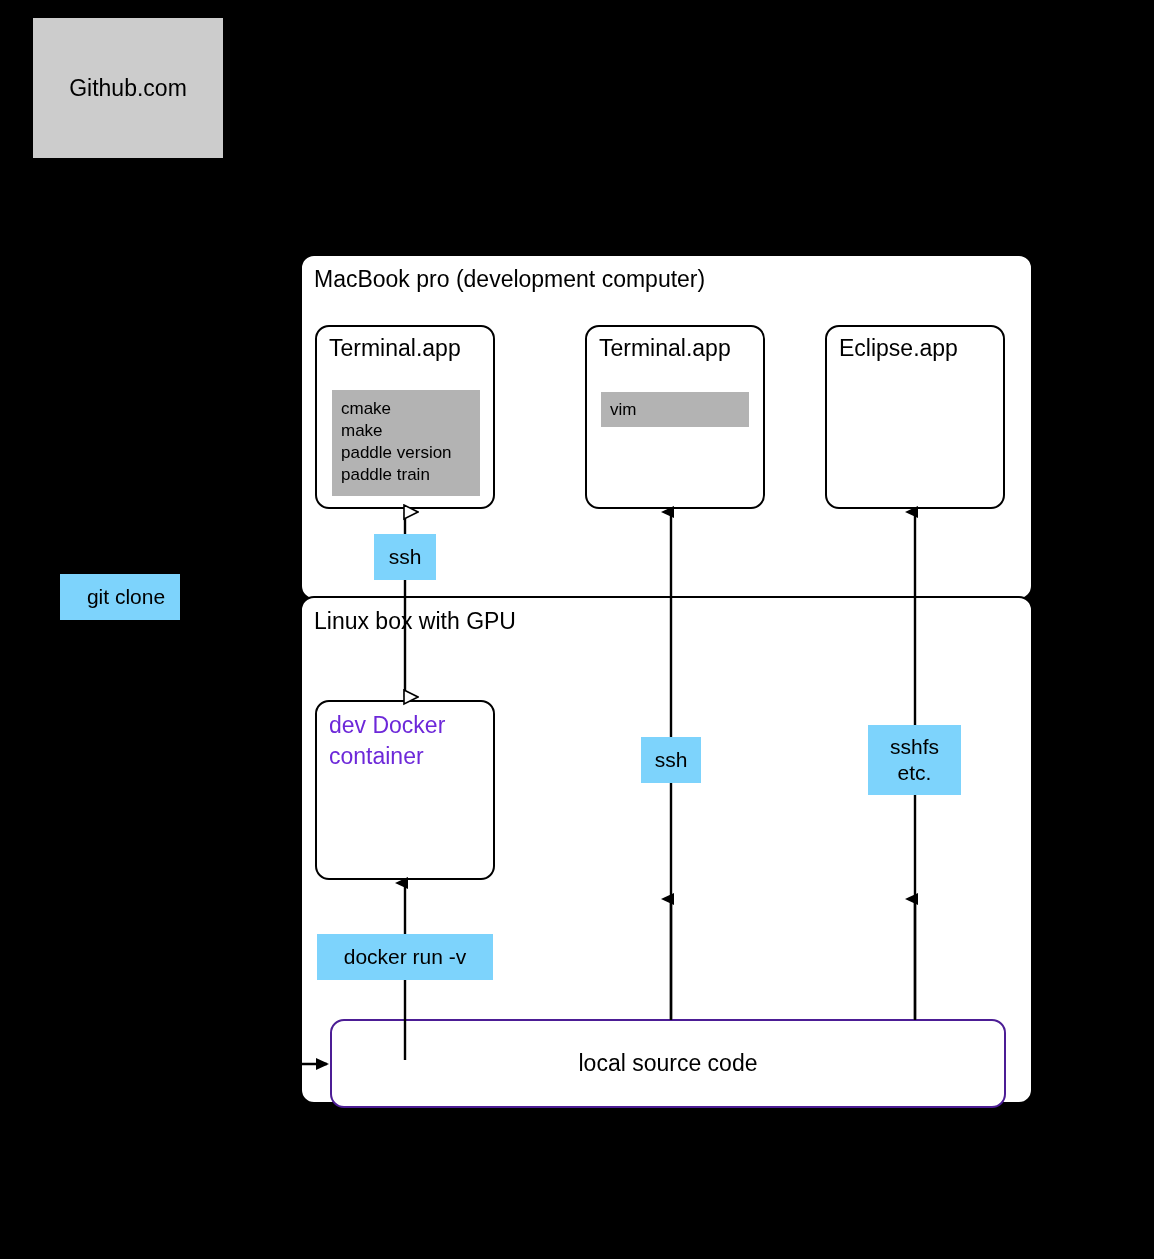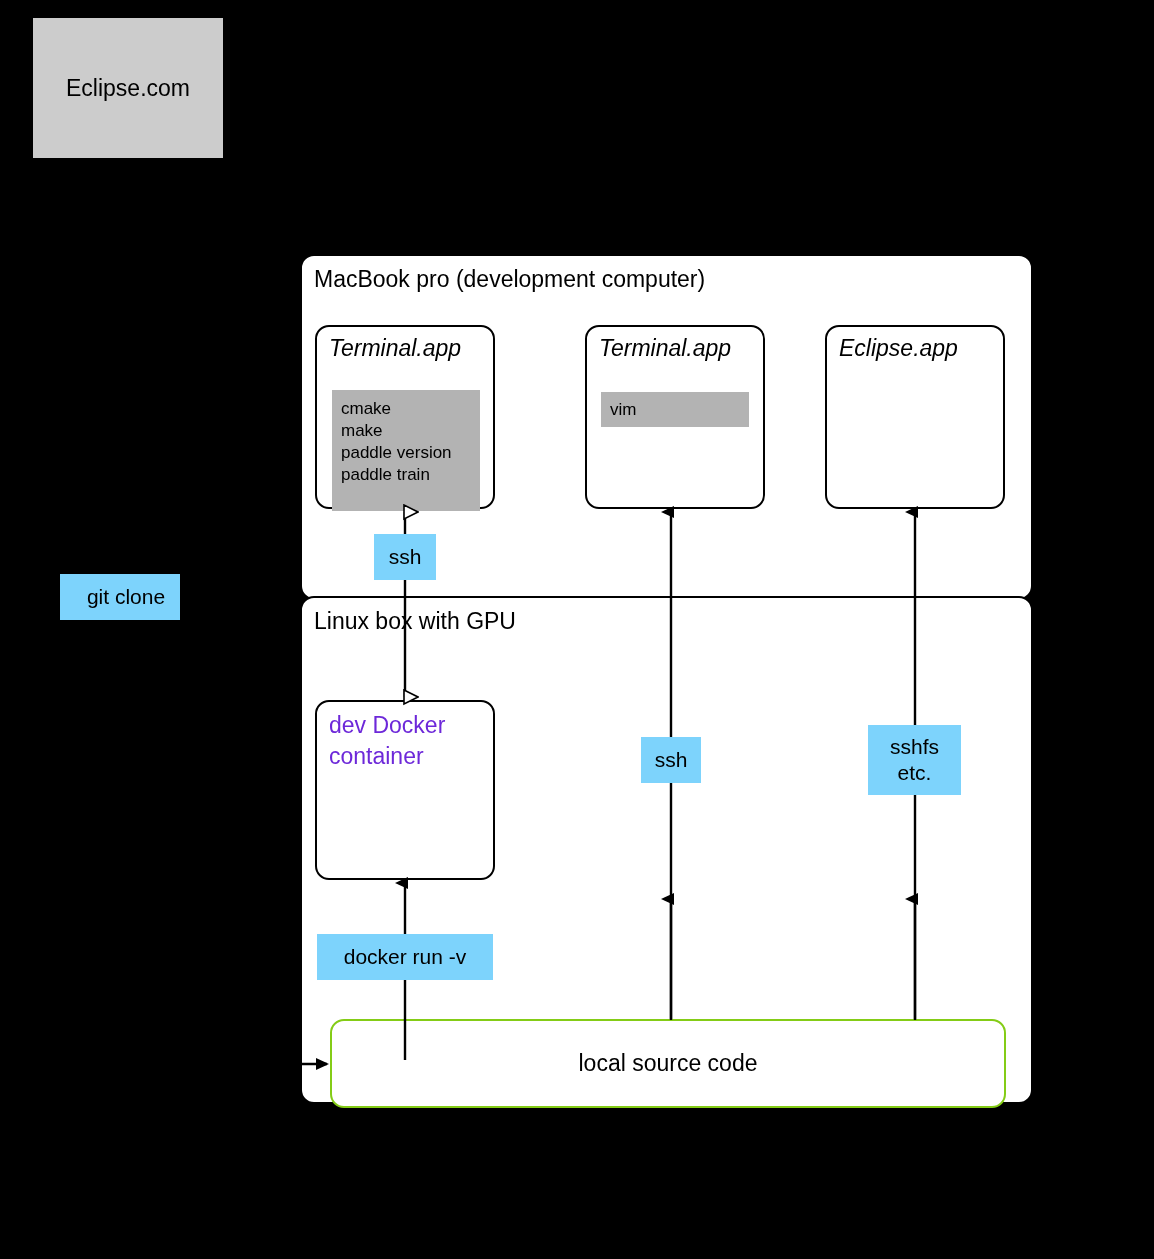--- a/index.html
+++ b/index.html
@@ -70,21 +70,20 @@
   #eclipse-box      { left: 825px; top: 325px; width: 180px; height: 184px; }
   #docker-box       { left: 315px; top: 700px; width: 180px; height: 180px; }
 
   .app-title {
     position: absolute;
     left: 12px;
     top: 8px;
     font-size: 23px;
     color: #000000;
     white-space: nowrap;
-    font-style: italic;
   }
 
   .multiline-title {
     position: absolute;
     left: 12px;
     top: 8px;
     font-size: 23px;
     line-height: 31px;
     color: #6d28d9;
     white-space: pre-line;
@@ -93,31 +92,31 @@
   .cmd-block {
     position: absolute;
     background: #b3b3b3;
     color: #000000;
     font-size: 17px;
     line-height: 22px;
     box-sizing: border-box;
     padding: 8px 0 0 9px;
     white-space: pre-line;
   }
-  #cmd-block-terminal1 { left: 332px; top: 390px; width: 148px; height: 121px; }
+  #cmd-block-terminal1 { left: 332px; top: 390px; width: 148px; height: 106px; }
   #cmd-block-terminal2 { left: 601px; top: 392px; width: 148px; height: 35px; padding-top: 7px; }
 
   .source-box {
     position: absolute;
     left: 330px;
     top: 1019px;
     width: 676px;
     height: 89px;
     background: #ffffff;
-    border: 2px solid #84cc16;
+    border: 2px solid #4c1d95;
     border-radius: 14px;
     box-sizing: border-box;
     display: flex;
     align-items: center;
     justify-content: center;
     font-size: 23px;
     color: #000000;
   }
 
   
@@ -140,21 +139,21 @@
   #label-ssh-mid       { left: 641px; top: 737px; width: 60px;  height: 46px; }
   #label-sshfs         { left: 868px; top: 725px; width: 93px;  height: 70px; }
   #label-docker-run    { left: 317px; top: 934px; width: 176px; height: 46px; }
 </style>
 </head>
 <body>
 
 <div id="canvas">
 
   <div class="github-box">
-    <span>Eclipse.com</span>
+    <span>Github.com</span>
   </div>
 
   <div class="container-box" id="macbook-container">
     <div class="container-title">MacBook pro (development computer)</div>
   </div>
 
   <div class="container-box" id="linux-container">
     <div class="container-title">Linux box with GPU</div>
   </div>
 

